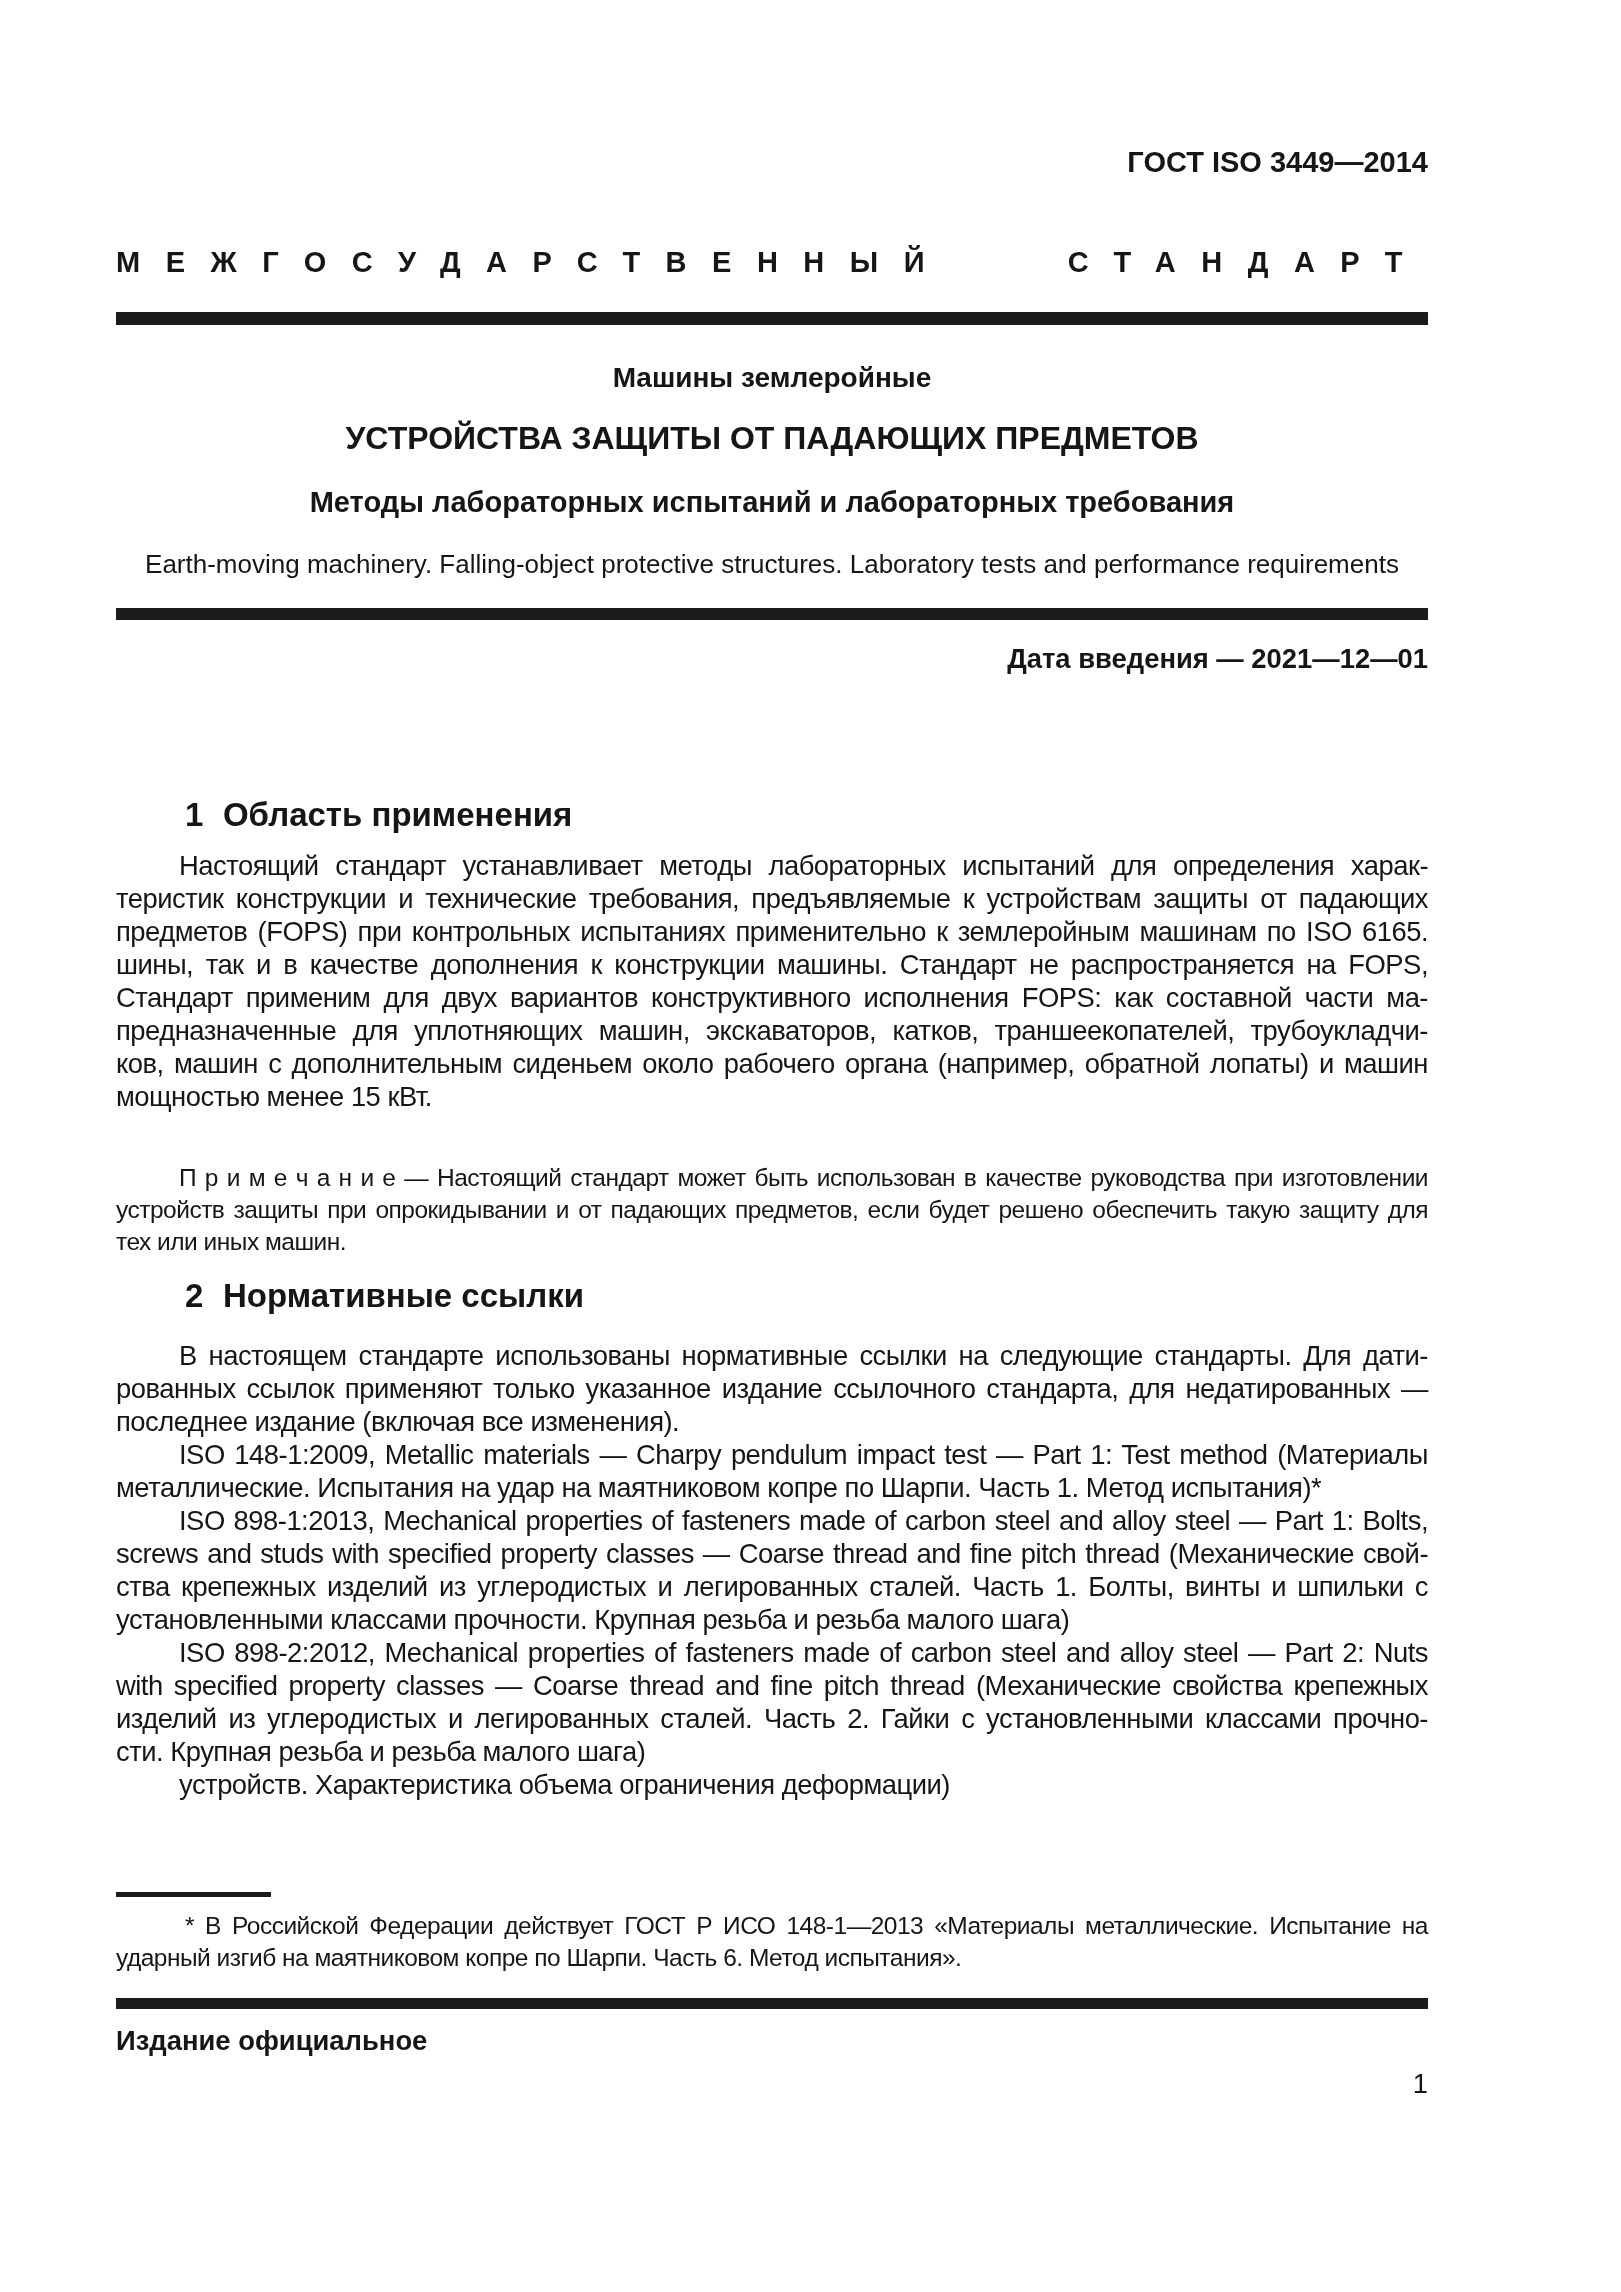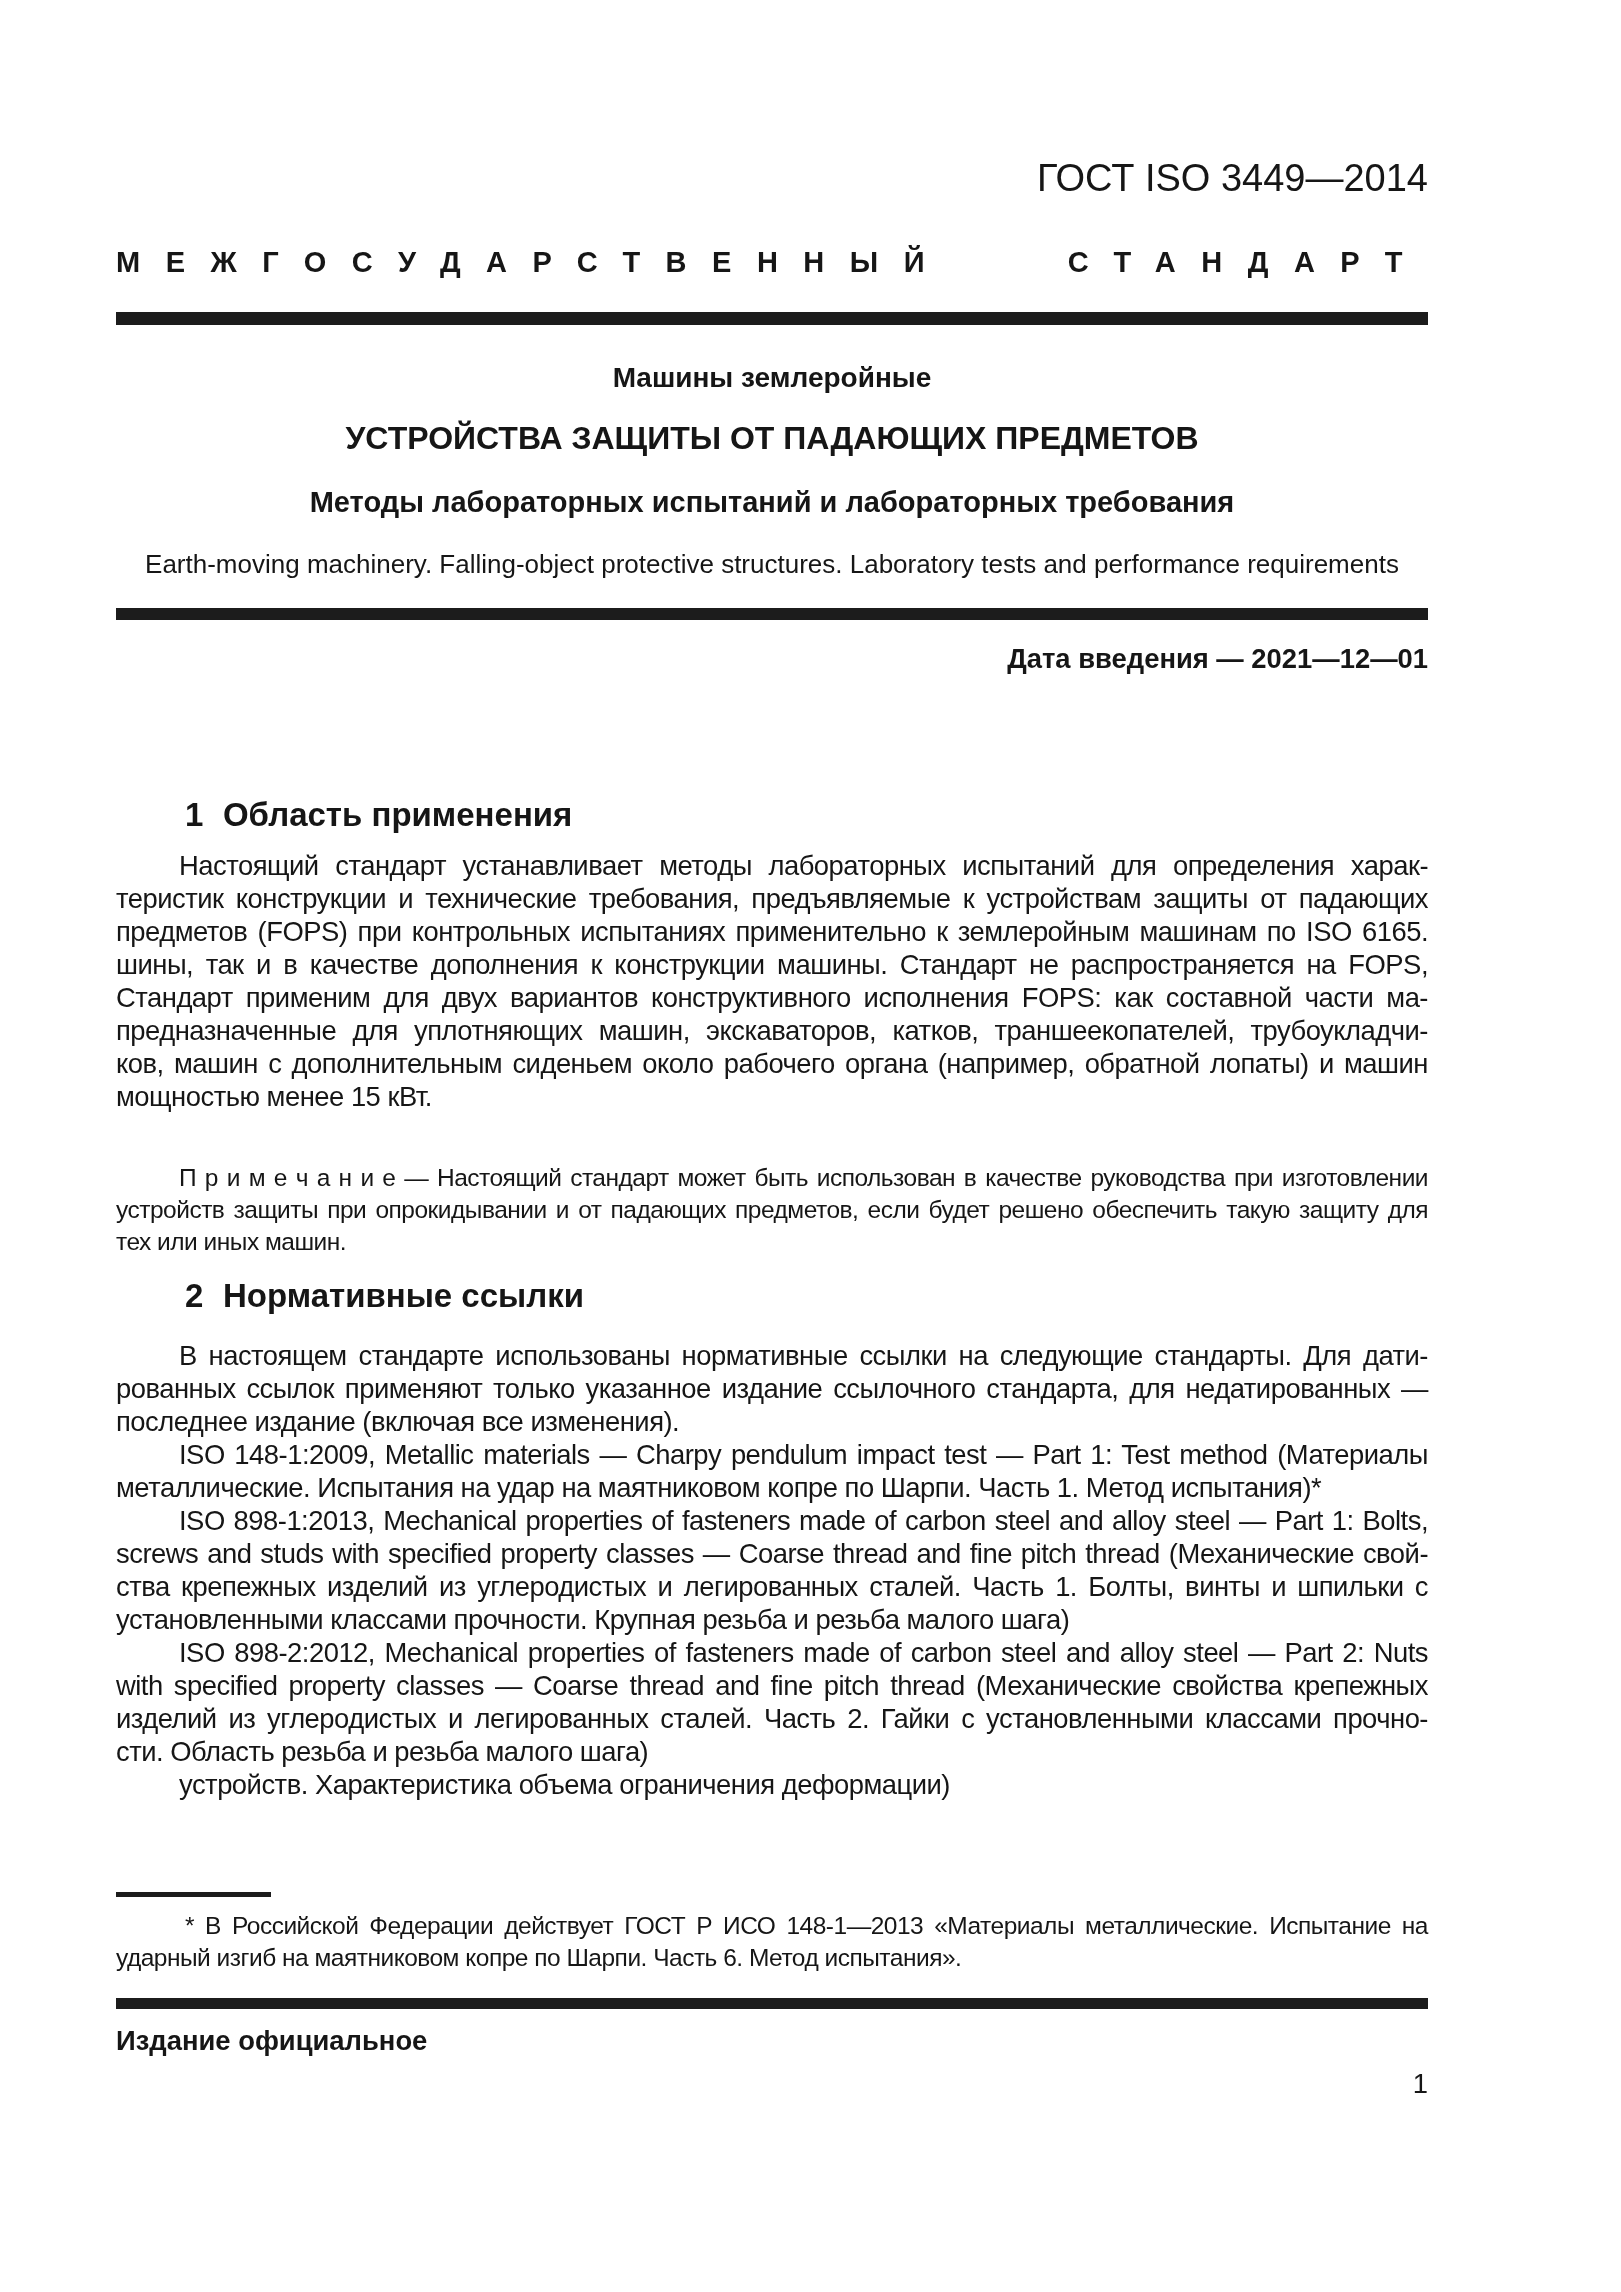--- a/index.html
+++ b/index.html
@@ -6,21 +6,21 @@
   html,body { background:#ffffff; }
   body {
     width:1621px; height:2293px; position:relative;
     font-family:"Liberation Sans","DejaVu Sans",sans-serif;
     color:#161616;
   }
   .page { position:absolute; inset:0; background:#fff; }
 
   .abs { position:absolute; left:116px; width:1312px; }
 
-  .doc-code { top:157px; text-align:right; font-weight:normal; font-size:38px; }
+  .doc-code { top:146px; text-align:right; font-weight:bold; font-size:29px; }
 
   .std-type {
     top:246px; font-weight:bold; font-size:29px;
     letter-spacing:25.5px; word-spacing:19.6px;
     text-align:justify; text-align-last:justify;
     white-space:nowrap; overflow:visible;
   }
 
   .rule { background:#1c1c1c; }
   .rule-top    { top:312px; height:12.7px; }
@@ -113,21 +113,21 @@
     <div class="lines body-text">
         <div class="line">ISO 898-1:2013, Mechanical properties of fasteners made of carbon steel and alloy steel — Part 1: Bolts,</div>
         <div class="line">screws and studs with specified property classes — Coarse thread and fine pitch thread (Механические свой-</div>
         <div class="line">ства крепежных изделий из углеродистых и легированных сталей. Часть 1. Болты, винты и шпильки с</div>
         <div class="line last">установленными классами прочности. Крупная резьба и резьба малого шага)</div>
       </div>
     <div class="lines body-text">
         <div class="line">ISO 898-2:2012, Mechanical properties of fasteners made of carbon steel and alloy steel — Part 2: Nuts</div>
         <div class="line">with specified property classes — Coarse thread and fine pitch thread (Механические свойства крепежных</div>
         <div class="line">изделий из углеродистых и легированных сталей. Часть 2. Гайки с установленными классами прочно-</div>
-        <div class="line last">сти. Область резьба и резьба малого шага)</div>
+        <div class="line last">сти. Крупная резьба и резьба малого шага)</div>
       </div>
     <div class="lines body-text">
         <div class="line last">устройств. Характеристика объема ограничения деформации)</div>
       </div>
   </div>
 
   <div class="abs rule rule-footnote"></div>
 
   <div class="abs lines small-text footnote">
       <div class="line">* В Российской Федерации действует ГОСТ Р ИСО 148-1—2013 «Материалы металлические. Испытание на</div>

